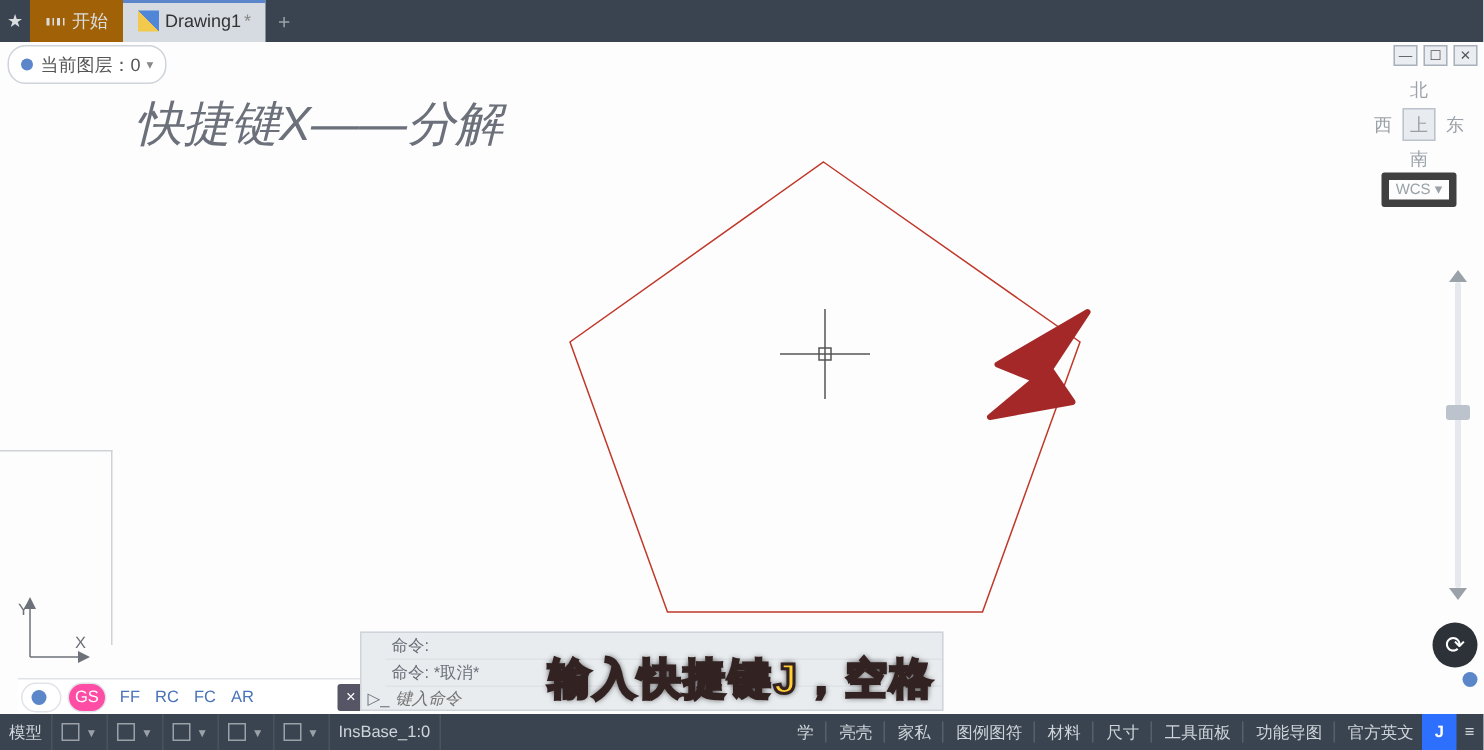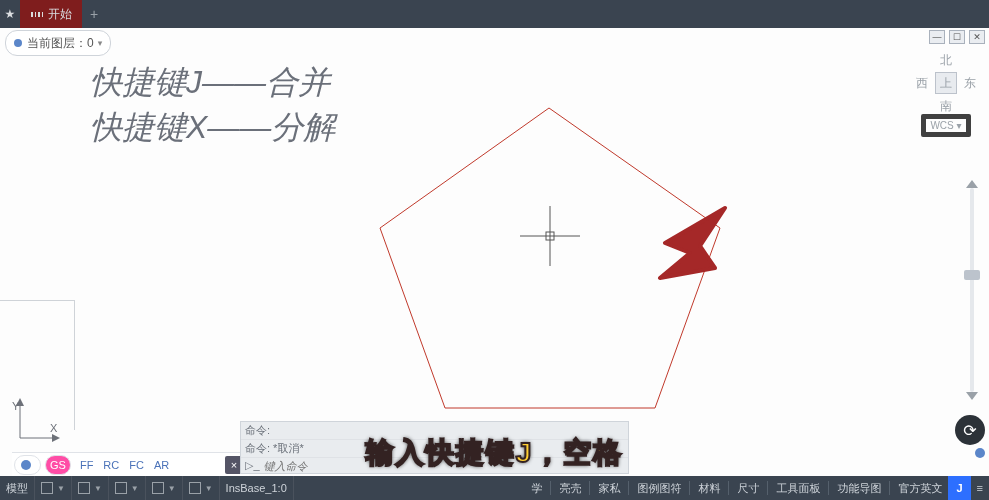--- a/index.html
+++ b/index.html
@@ -2,21 +2,21 @@
 <html><head>
 <meta charset="utf-8">
 <style>
 * { box-sizing: border-box; margin: 0; padding: 0; font-family: "Microsoft YaHei", Arial, sans-serif; }
 html, body { width: 989px; height: 500px; overflow: hidden; background: #fff; }
 
 
 .titlebar { height: 28px; background: #3a4450; display: flex; align-items: center; color: #dadde0; font-size: 12px; }
 .titlebar .star { width: 20px; height: 100%; display: flex; align-items: center; justify-content: center; }
 .tab { height: 100%; display: flex; align-items: center; padding: 0 10px; position: relative; cursor: pointer; }
-.tab.home { background: #7f1d1d; }
+.tab.home { background: #a16207; }
 .tab.active { background: #d6dbe2; color: #333; }
 .tab.active::after { content: ""; position: absolute; top: 0; left: 0; right: 0; height: 2px; background: #5b86c9; }
 .tab .home-icon { width: 14px; display: flex; margin-right: 4px; }
 .tab .home-icon span { width: 5px; height: 5px; background: #dcdcdc; margin: 1px; display: inline-block; }
 .tab .ico16 { width: 14px; height: 14px; margin-right: 4px; background: linear-gradient(45deg,#f2c94c 0 50%,#4f86d8 50% 100%); }
 .tab .dirty { color: #888; margin-left: 2px; }
 .tab-add { width: 24px; display: flex; align-items: center; justify-content: center; color: #9aa1a8; font-size: 14px; }
 
 
 .layerchip { position: absolute; top: 30px; left: 5px; background: #fff; border: 1px solid #cfd4da; border-radius: 12px; height: 22px; display: flex; align-items: center; padding: 12px 8px; font-size: 12px; color: #555; z-index: 5; }
@@ -59,21 +59,21 @@
 .mtabrow { position: absolute; left: 12px; bottom: 24px; height: 24px; display: flex; align-items: center; font-size: 11px; z-index: 5; background: #fff; border-top: 1px solid #e0e3e8; padding-left: 2px; padding-right: 6px; }
 .mtabrow .chip { border: 1px solid #e0e3e8; border-radius: 12px; height: 20px; padding: 0 6px; display: flex; align-items: center; margin-right: 4px; cursor: pointer; background: #fff; color: #555; }
 .mtabrow .chip.blue .sq { width: 10px; height: 10px; background: #5b86c9; border-radius: 50%; margin-right: 3px; }
 .mtabrow .chip.gs { background: #ff4da6; color: #fff; padding: 0 4px; }
 .mtabrow .txtbtn { padding: 0 5px; color: #4a72b8; cursor: pointer; }
 .mtabrow .txtbtn.dim { color: #b5bbc5; margin-top: 33px; }
 .mtabrow .close { width: 18px; height: 18px; background: #556; color: #fff; display: flex; align-items: center; justify-content: center; cursor: pointer; margin-left: 2px; border-radius: 2px; }
 
 
 .cmdline { position: absolute; left: 240px; right: 360px; bottom: 26px; background: #e9ecef; border: 1px solid #cfd4da; font-size: 11px; color: #6a7079; z-index: 7; }
-.cmdline .histrow { padding: 1px 4px; border-bottom: 1px solid #dfe2e6; }
+.cmdline .histrow { padding: 1px 4px; border-bottom: 1px solid #dfe2e6; margin-left: 16px; }
 .cmdline .inrow { display: flex; align-items: center; padding: 1px 4px; }
 .cmdline .prompt { margin-right: 4px; }
 .cmdline input { flex: 1; border: none; background: transparent; font-size: 11px; font-style: italic; color: #9aa1a8; outline: none; }
 
 
 .subtitle { position: absolute; left: 0; right: 0; bottom: 28px; text-align: center; z-index: 9; pointer-events: none; }
 .subtitle span { font-size: 28px; font-weight: 700; color: #ffcf33; -webkit-text-stroke: 2px #322; text-shadow: 0 0 4px #000; letter-spacing: 2px; font-family: "Microsoft YaHei", sans-serif; }
 
 
 .statusbar { position: absolute; left: 0; right: 0; bottom: 0; height: 24px; background: #3a4450; display: flex; align-items: center; color: #cfd4da; font-size: 11px; z-index: 8; }
@@ -95,20 +95,25 @@
   <div class="star">★</div>
   <div class="tab home">
     <span class="home-icon">
         <span></span>
         <span></span>
         <span></span>
         <span></span>
       </span>
     <span>开始</span>
   </div>
+  <div class="tab active">
+    <span class="ico16"></span>
+    <span>Drawing1</span>
+    <span class="dirty">*</span>
+  </div>
   <div class="tab-add">+</div>
 </div>
 
 <div class="layerchip">
   <span class="dot"></span>
   <span>当前图层：0</span>
   <span class="chev">▾</span>
 </div>
 
 <div class="winctrl">
@@ -161,21 +166,20 @@
 
     <g fill="none" stroke="#a52828" stroke-width="12" stroke-linejoin="round" stroke-linecap="round">
       <path d="M725 180 L665 215 L690 225 L660 250 L715 240 L700 218 Z" fill="#a52828" stroke="#a52828" stroke-width="4"></path>
     </g>
   </svg>
 </div>
 
 <div class="lshape"></div>
 
 <div class="handnote">
-  <div>快捷键J——合并</div>
   <div>快捷键X——分解</div>
 </div>
 
 <div class="ucs">
   <svg width="48" height="48">
     <line x1="8" y1="40" x2="8" y2="4" stroke="#6d7179" stroke-width="1"></line>
     <line x1="8" y1="40" x2="44" y2="40" stroke="#6d7179" stroke-width="1"></line>
     <polygon points="8,0 4,8 12,8" fill="#6d7179"></polygon>
     <polygon points="48,40 40,36 40,44" fill="#6d7179"></polygon>
     <text x="0" y="12" font-size="11" fill="#6d7179">Y</text>

